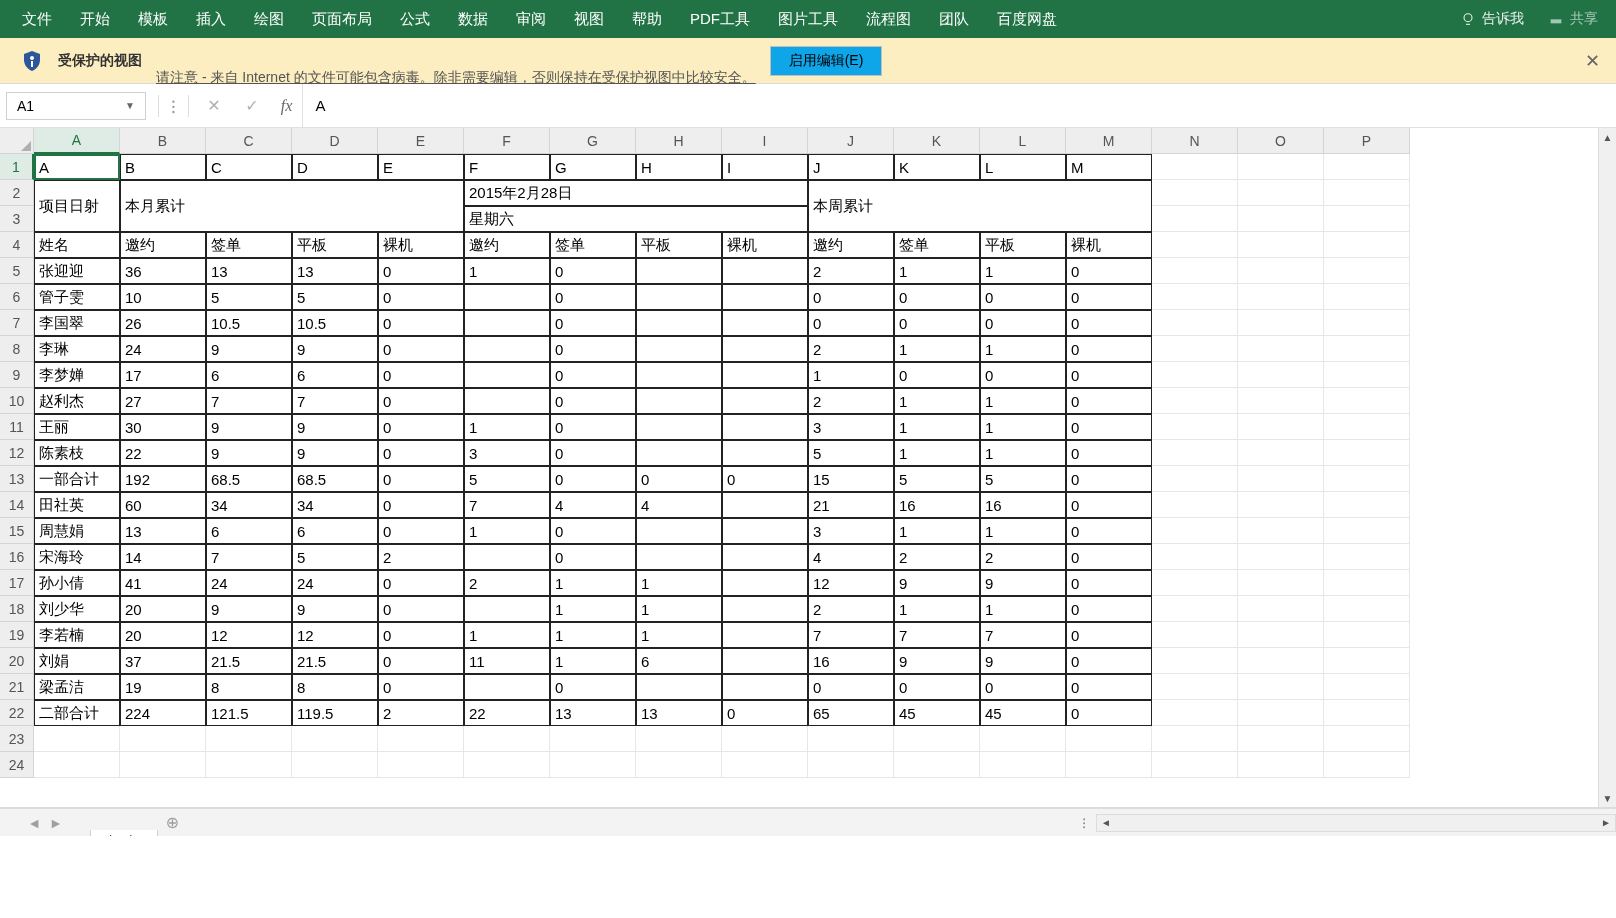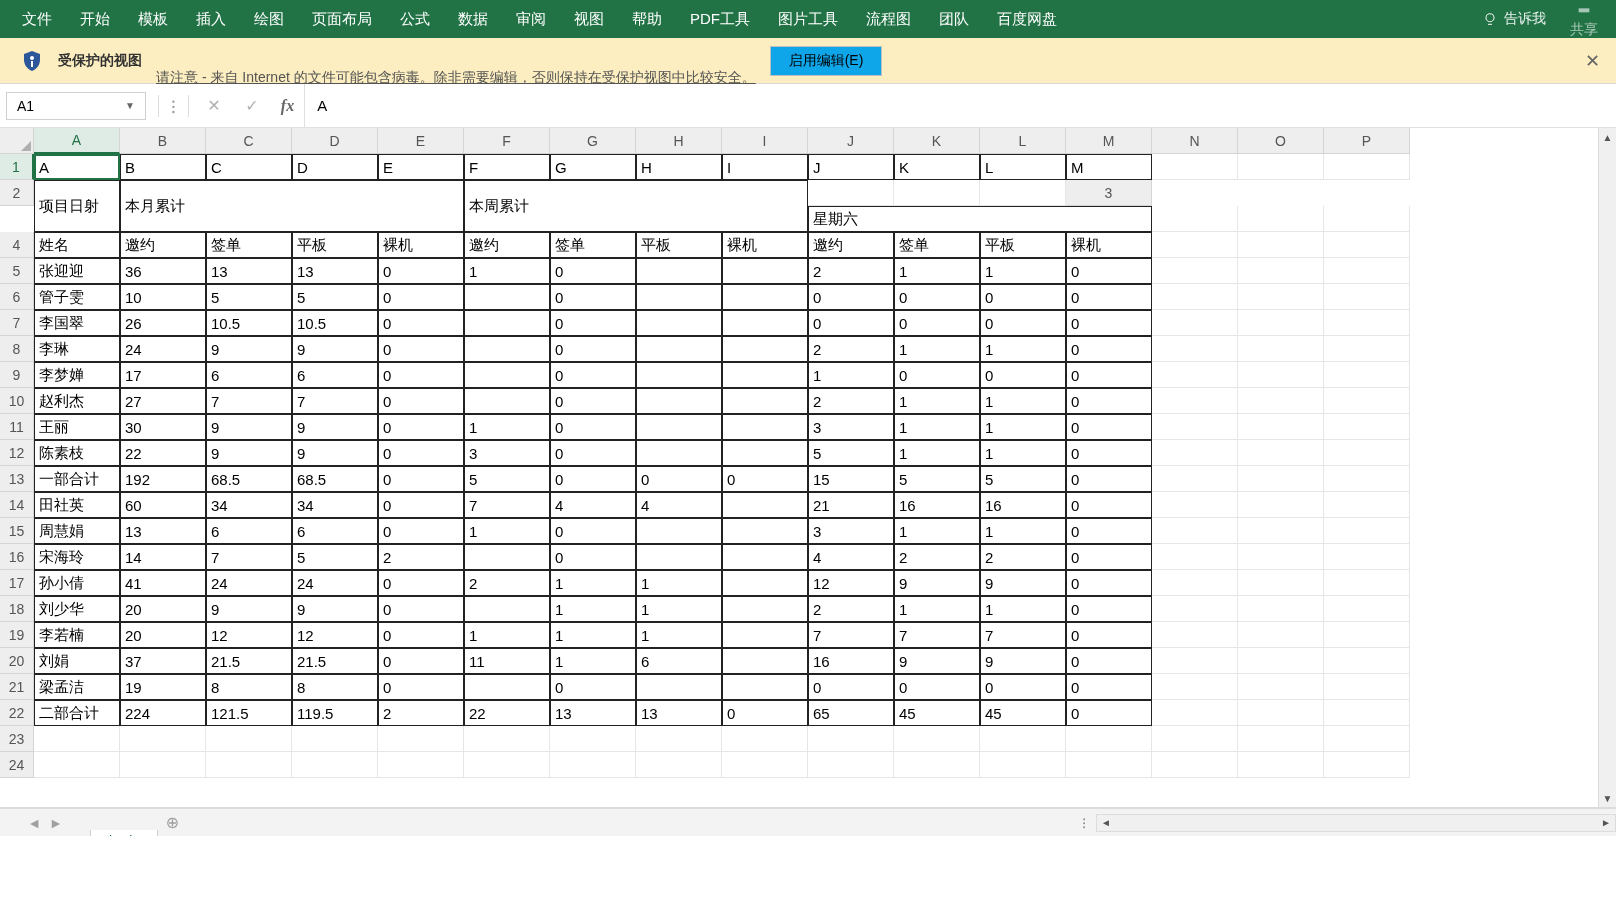--- a/index.html
+++ b/index.html
@@ -2,38 +2,38 @@
 <html><head>
 <meta charset="utf-8">
 <style>
   * { box-sizing: border-box; margin: 0; padding: 0; }
   body { font-family: "Microsoft YaHei", Arial, sans-serif; font-size: 14px; overflow: hidden; background: #fff; }
   .ribbon-tabs { background: #217346; height: 38px; display: flex; align-items: center; padding: 0 8px; color: #fff; }
   .ribbon-tabs .tab { padding: 0 14px; height: 100%; display: flex; align-items: center; cursor: pointer; font-size: 15px; }
   .ribbon-tabs .spacer { flex: 1; }
   .ribbon-tabs .tell-me { display: flex; align-items: center; gap: 6px; opacity: .9; padding: 0 14px; }
   .ribbon-tabs .tell-me svg { width: 16px; height: 16px; fill: none; stroke: #fff; stroke-width: 1.6; }
-  .ribbon-tabs .share { display: flex; align-items: center; gap: 6px; opacity: .6; padding: 0 10px; flex-direction: column; }
+  .ribbon-tabs .share { display: flex; align-items: flex-start; gap: 6px; opacity: .6; padding: 0 10px; }
   .ribbon-tabs .share svg { width: 16px; height: 16px; fill: #fff; }
   .ribbon-decor { background: #0d5a33; height: 0; }
 
   .protected-bar { background: #fceec0; border-bottom: 1px solid #d9d9d9; height: 46px; display: flex; align-items: center; padding: 0 20px; gap: 14px; position: relative; }
   .protected-bar .shield { width: 24px; height: 24px; color: #2b579a; }
   .protected-bar .title { font-weight: 600; color: #333; }
   .protected-bar .msg { color: #555; text-decoration: underline; margin-top: 35px; }
   .protected-bar button { background: #0ea5e9; border: 1px solid #bfbfbf; padding: 5px 18px; font-size: 14px; cursor: pointer; }
   .protected-bar .close { position: absolute; right: 16px; top: 50%; transform: translateY(-50%); font-size: 18px; color: #666; cursor: pointer; }
 
   .formula-row { display: flex; align-items: center; height: 44px; border-bottom: 1px solid #e0e0e0; background: #fff; }
   .name-box { width: 140px; height: 28px; margin: 0 6px; border: 1px solid #cfcfcf; display: flex; align-items: center; justify-content: space-between; padding: 0 10px 0 10px; font-size: 14px; }
   .name-box .caret { font-size: 10px; color: #666; }
   .fx-sep { width: 1px; height: 22px; background: #ddd; margin: 0 6px; }
   .fx-dots { color: #9a9a9a; padding: 0 6px; font-size: 18px; }
   .fx-btn { width: 38px; text-align: center; color: #b0b0b0; font-size: 16px; }
-  .fx-label { font-style: italic; font-family: "Times New Roman", serif; color: #666; padding: 0 10px; font-size: 16px; font-weight: bold; }
+  .fx-label { font-style: italic; font-family: "Times New Roman", serif; color: #666; padding: 0 10px; font-size: 16px; }
   .fx-input { flex: 1; border-left: 1px solid #e0e0e0; height: 100%; display: flex; align-items: center; padding: 0 12px; font-size: 15px; }
 
   .grid-wrap { position: relative; height: 680px; border-bottom: 1px solid #dcdcdc; }
   .sheet { display: grid; grid-template-columns: 34px repeat(16, 86px); grid-auto-rows: 26px; font-size: 15px; }
   .col-head, .row-head, .corner { background: #eee; border-right: 1px solid #d4d4d4; border-bottom: 1px solid #d4d4d4; display: flex; align-items: center; justify-content: center; color: #555; font-size: 14px; }
   .col-head.active { background: #dfece5; border-bottom: 2px solid #217346; color: #217346; }
   .row-head.active { background: #dfece5; border-right: 2px solid #217346; color: #217346; }
   .corner { position: relative; }
   .corner::after { content: ""; position: absolute; right: 2px; bottom: 2px; border-left: 10px solid transparent; border-bottom: 10px solid #b0b0b0; }
   .cell { border-right: 1px solid #e6e6e6; border-bottom: 1px solid #e6e6e6; padding: 0 4px; display: flex; align-items: center; overflow: hidden; white-space: nowrap; }
@@ -139,20 +139,21 @@
       <div class="cell bord">J</div>
       <div class="cell bord">K</div>
       <div class="cell bord">L</div>
       <div class="cell bord">M</div>
       <div class="cell"></div>
       <div class="cell"></div>
       <div class="cell"></div>
       <div class="row-head">2</div>
       <div class="cell bord" style="grid-row: span 2;">项目日射</div>
       <div class="cell bord" style="grid-area: span 2 / span 4;">本月累计</div>
+      <div class="cell bord" style="grid-column: span 4;">2015年2月28日</div>
       <div class="cell bord" style="grid-area: span 2 / span 4;">本周累计</div>
       <div class="cell"></div>
       <div class="cell"></div>
       <div class="cell"></div>
       <div class="row-head">3</div>
       <div class="cell bord" style="grid-column: span 4;">星期六</div>
       <div class="cell"></div>
       <div class="cell"></div>
       <div class="cell"></div>
       <div class="row-head">4</div>

